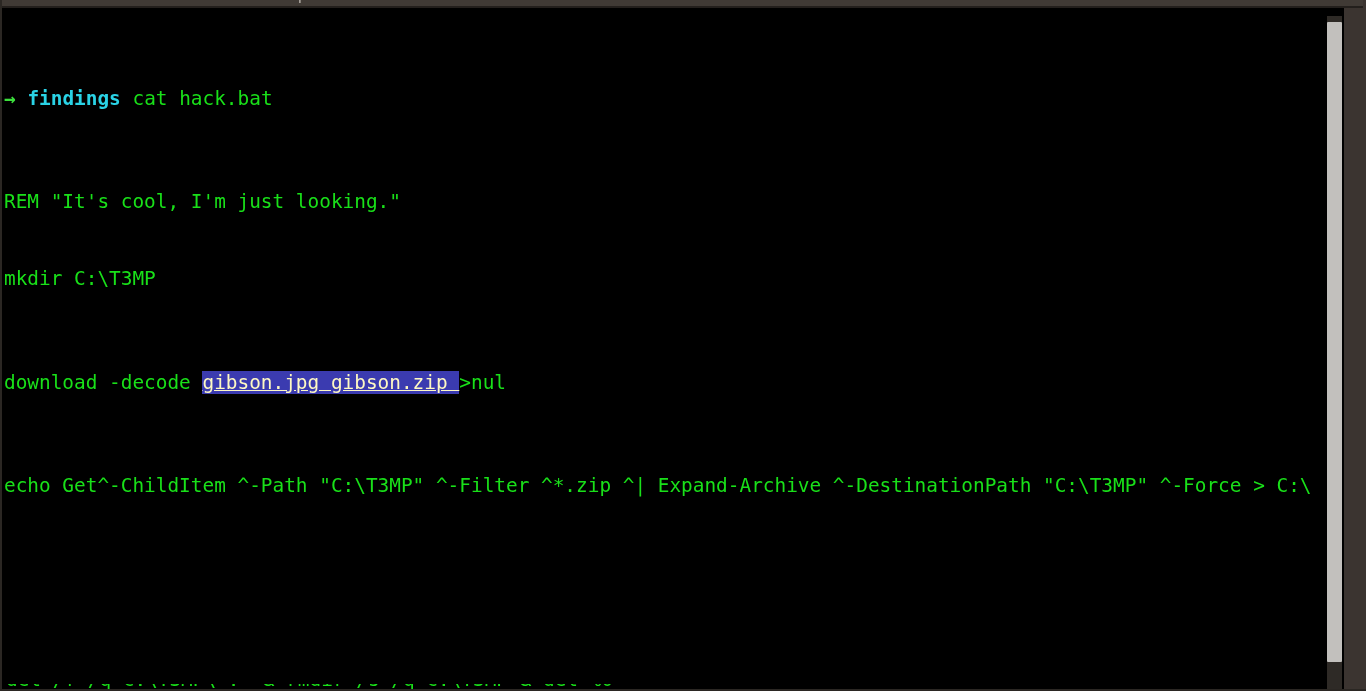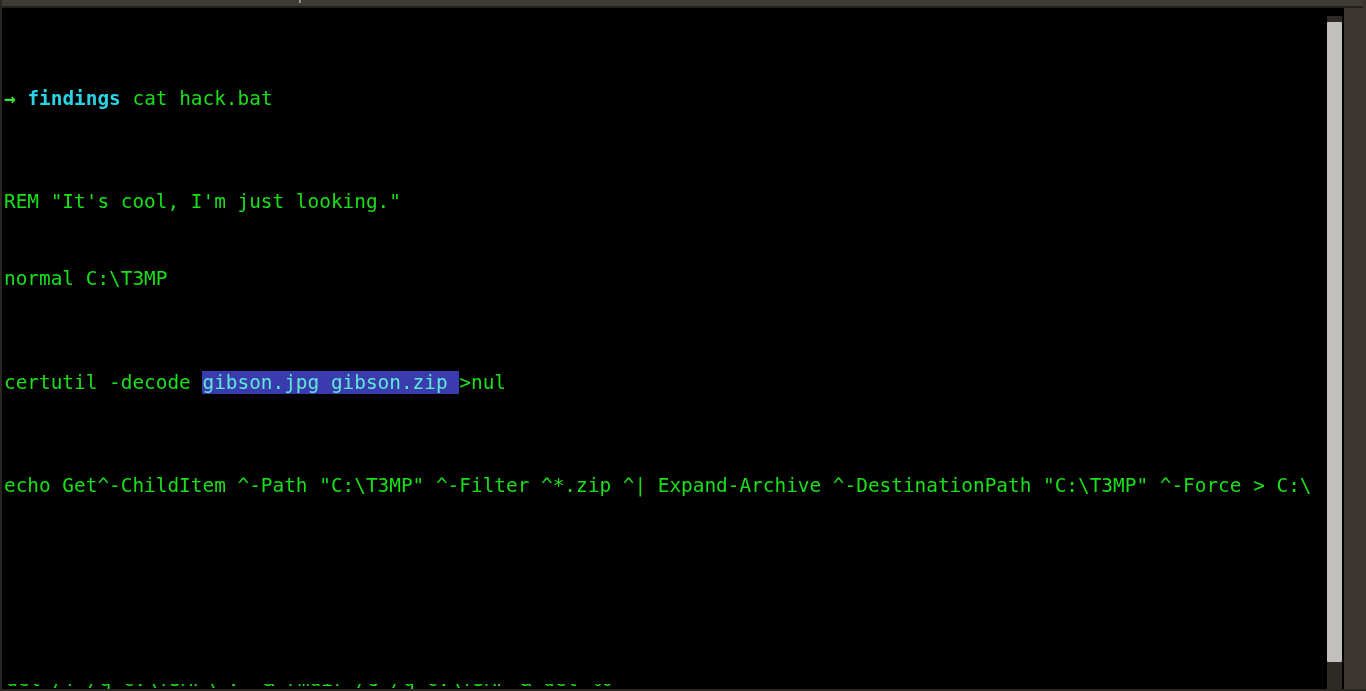--- a/index.html
+++ b/index.html
@@ -85,21 +85,22 @@
   .line {
     height: 25.85px;
     white-space: pre;
   }
 
   .fg-green   { color: #19e019; }
   .fg-cyan    { color: #2ad3e6; font-weight: bold; }
   .fg-arrow   { color: #3ce03c; font-weight: bold; }
   .sel {
     background: #3b3bb0;
-    color: #5eead4;
+    color: #fef9c3;
+    text-decoration: underline;
   }
 
   
   #clipped-line {
     position: absolute;
     left: 4px;
     top: 676px;
     width: 1338px;
     height: 8px;
     overflow: hidden;
@@ -149,23 +150,23 @@
     <span class="menu-item">Help</span>
   </div>
   <div id="menu-underline"></div>
 
   <div id="screen">
     <div id="text-buffer">
 
       <div class="line"><span class="fg-arrow">→</span><span class="fg-green"> </span><span class="fg-cyan">findings</span><span class="fg-green"> </span><span class="fg-green">cat hack.bat</span></div>
 
       <div class="line">REM "It's cool, I'm just looking."</div>
-      <div class="line">normal C:\T3MP</div>
-
-      <div class="line"><span class="fg-green">certutil -decode </span><span class="sel">gibson.jpg gibson.zip </span><span class="fg-green">&gt;nul</span></div>
+      <div class="line">mkdir C:\T3MP</div>
+
+      <div class="line"><span class="fg-green">download -decode </span><span class="sel">gibson.jpg gibson.zip </span><span class="fg-green">&gt;nul</span></div>
 
       <div class="line">echo Get^-ChildItem ^-Path "C:\T3MP" ^-Filter ^*.zip ^| Expand-Archive ^-DestinationPath "C:\T3MP" ^-Force &gt; C:\</div>
       
       
       
       
       
       
       
       

